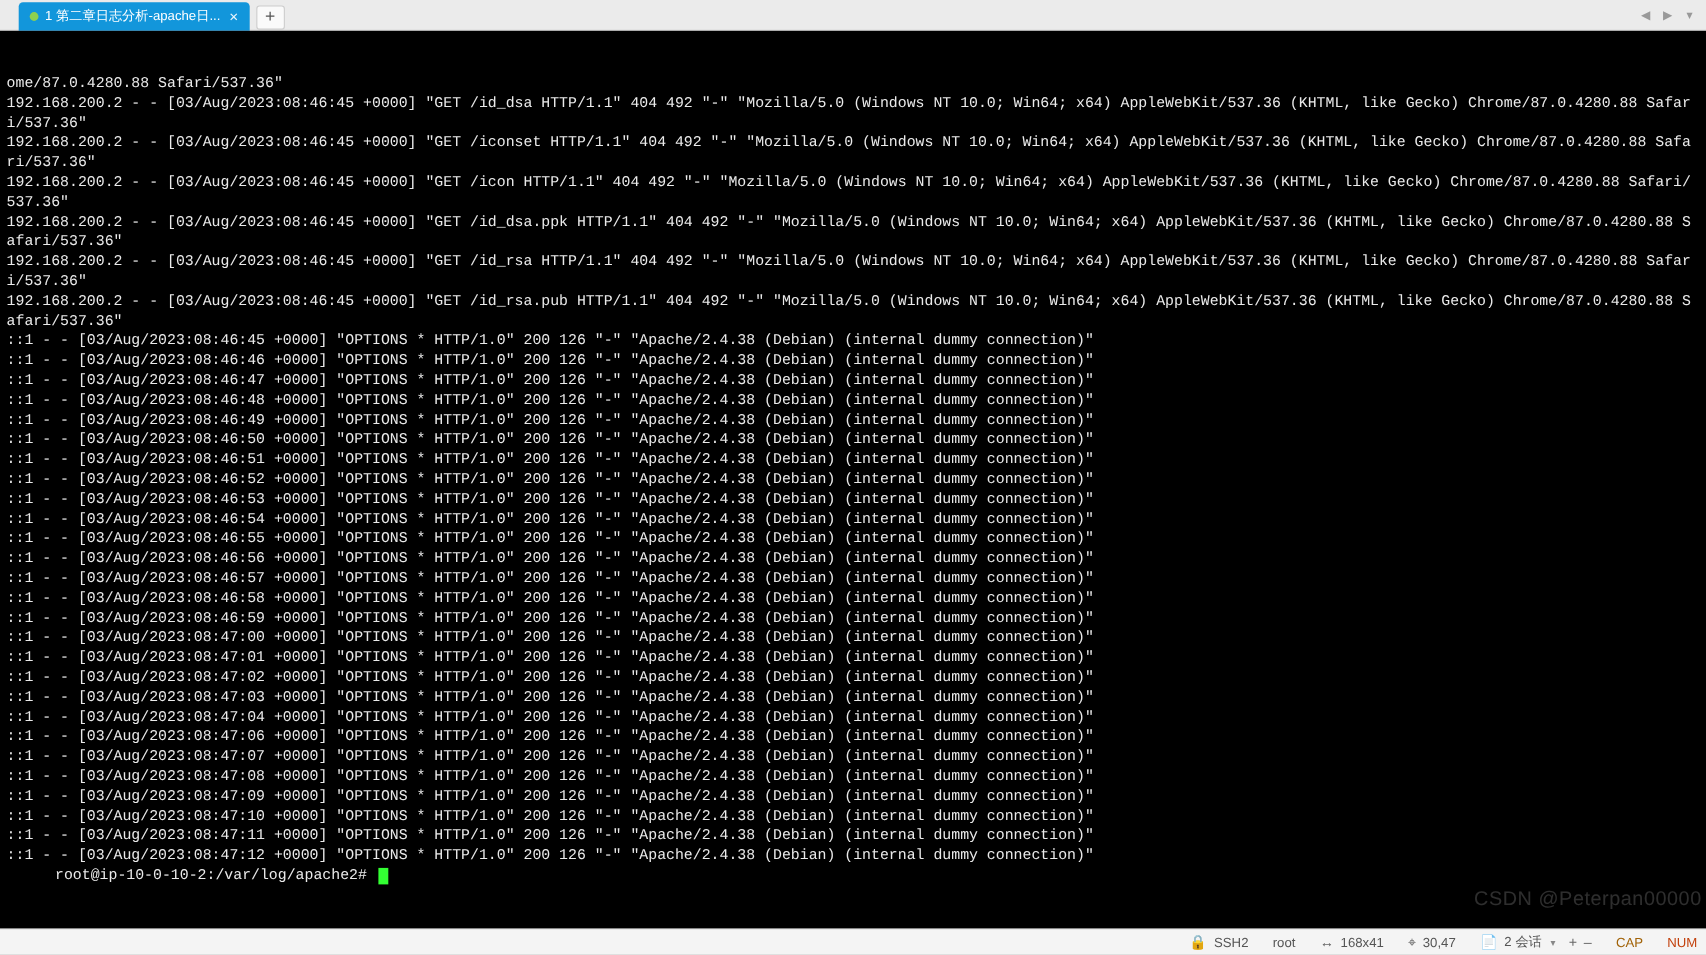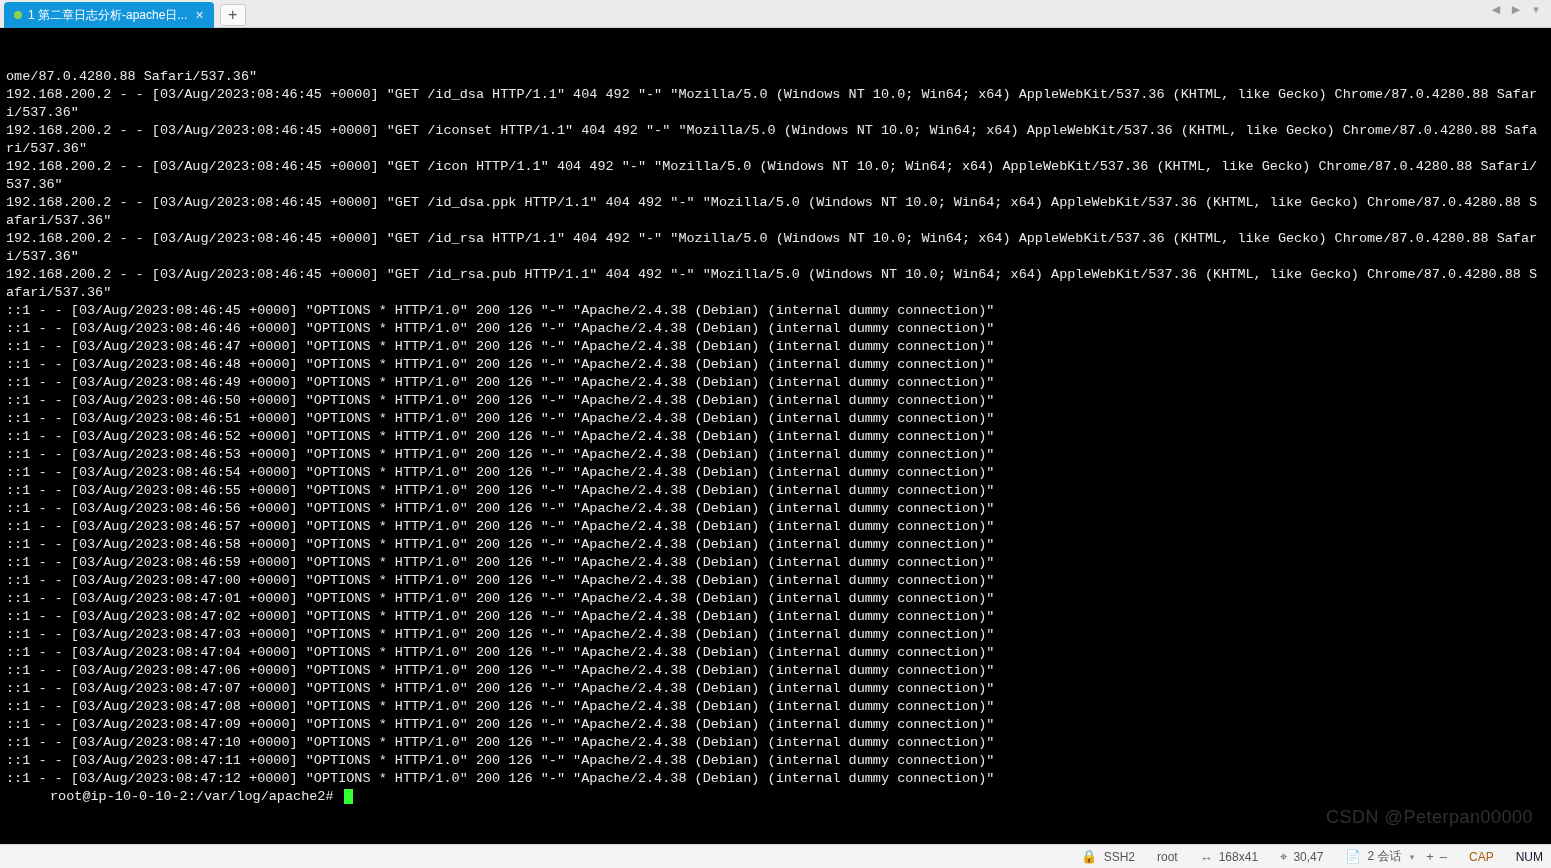--- a/index.html
+++ b/index.html
@@ -10,23 +10,24 @@
     height: 868px;
     overflow: hidden;
     display: flex;
     flex-direction: column;
   }
   
   .tabbar {
     height: 28px;
     background: #ebebeb;
     display: flex;
-    align-items: flex-start;
+    align-items: center;
     border-bottom: 1px solid #d0d0d0;
     position: relative;
+    padding-left: 13px;
   }
   .tab {
     display: flex;
     align-items: center;
     padding: 0 8px 0 10px;
     font-size: 12px;
     color: #fff;
     background: #1296db;
     border-top-left-radius: 4px;
     border-top-right-radius: 4px;
@@ -84,21 +85,21 @@
   .prompt-user { color:#eaeaea;margin-left:44px; }
   .cursor {
     display:inline-block;
     width:9px; height:15px;
     background:#33ff33;
     vertical-align: text-bottom;
     margin-left:2px;
   }
   .watermark {
     position:absolute;
-    right:18px; bottom:18px;
+    right:4px; bottom:18px;
     color:rgba(255,255,255,.18);
     font-family: Arial, sans-serif;
     font-size:18px;
     letter-spacing:.5px;
     pointer-events:none;
   }
   
   .statusbar {
     height:24px;
     background:#f4f4f4;
@@ -159,15 +160,15 @@
     <span class="menu-icn">📄</span>
     <span>2 会话</span>
     <span class="drop">▾</span>
     <span class="menu-icn" style="margin-left:6px">+</span>
     <span class="menu-icn">–</span>
   </div>
   <div class="status-seg">
     <span style="color:#a16207">CAP</span>
   </div>
   <div class="status-seg">
-    <span style="color:#0f172a">NUM</span>
+    <span style="color:#c2410c">NUM</span>
   </div>
 </div>
 
 </body></html>

